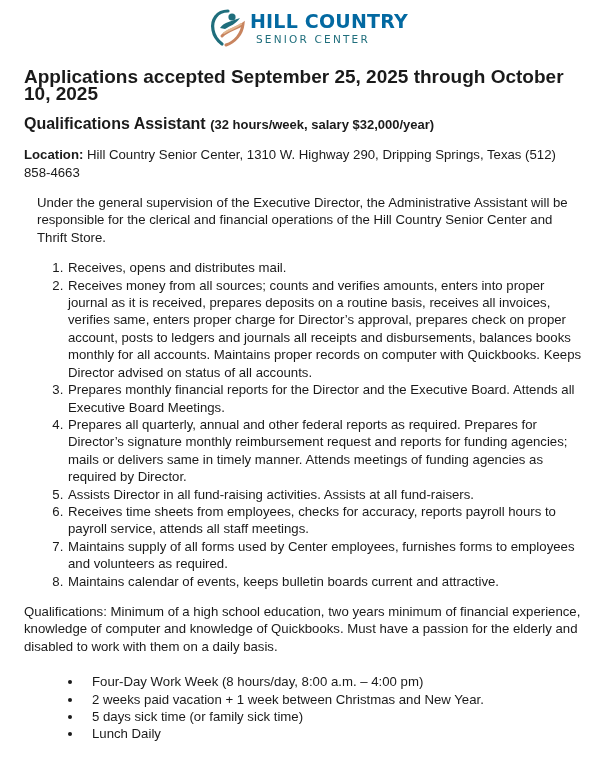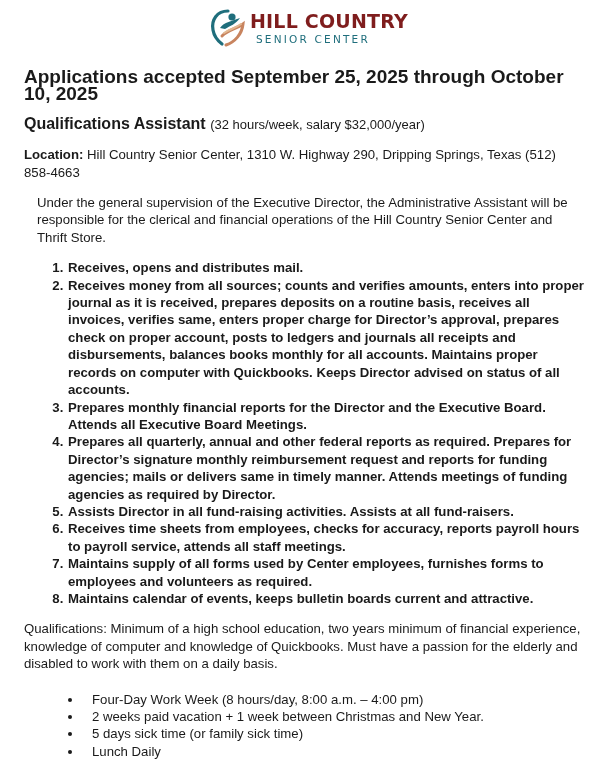--- a/index.html
+++ b/index.html
@@ -1,32 +1,32 @@
 <!DOCTYPE html>
 <html><head>
 <meta charset="utf-8">
 <style>
   html, body { margin:0; padding:0; background:#ffffff; }
   body { width:601px; height:768px; overflow:hidden; position:relative;
          font-family:"Liberation Sans", sans-serif; color:#1a1a1a; }
   .logo { position:absolute; top:8px; left:208px; height:40px; display:flex; align-items:center; }
   .logo svg { width:40px; height:40px; }
   .logo-text { margin-left:2px; line-height:1; }
-  .logo-line1 { font-family:"DejaVu Sans", sans-serif; font-weight:bold; font-size:19px; color:#7f1d1d; letter-spacing:0.2px; }
+  .logo-line1 { font-family:"DejaVu Sans", sans-serif; font-weight:bold; font-size:19px; color:#0369a1; letter-spacing:0.2px; }
   .logo-line2 { font-family:"DejaVu Sans", sans-serif; font-size:10.5px; color:#1f6e7c; letter-spacing:2.2px; margin-top:3px; margin-left:6px; }
   .content { position:absolute; left:24px; top:68px; width:560px; font-size:13.2px; line-height:17.4px; }
   .dates { font-weight:bold; font-size:19px; margin:0 0 12px 0; }
   .title { margin:0 0 13px 0; font-size:16px; }
   .title .main { font-weight:bold; }
-  .title .sub { font-weight:normal; font-size:13px; }
+  .title .sub { font-weight:bold; font-size:13px; }
   .location { margin:0 0 6px 0; }
   .location b { font-weight:bold; }
   .intro { margin:13px; }
   ol.duties { margin:0; padding:0 0 0 43px; }
-  ol.duties li { padding-left:1px;font-weight:bold; }
+  ol.duties li { padding-left:1px; }
   .quals { margin:13px 0 18px 0; }
   .benefits-h { font-weight:bold; font-size:15px; margin:0 0 1px 0; }
   ul.benefits { margin:16px; padding:0 0 0 43px; list-style:disc; }
   ul.benefits li { padding-left:9px; }
 </style>
 </head>
 <body>
 
 <div class="logo">
   <svg viewBox="0 0 40 40">

